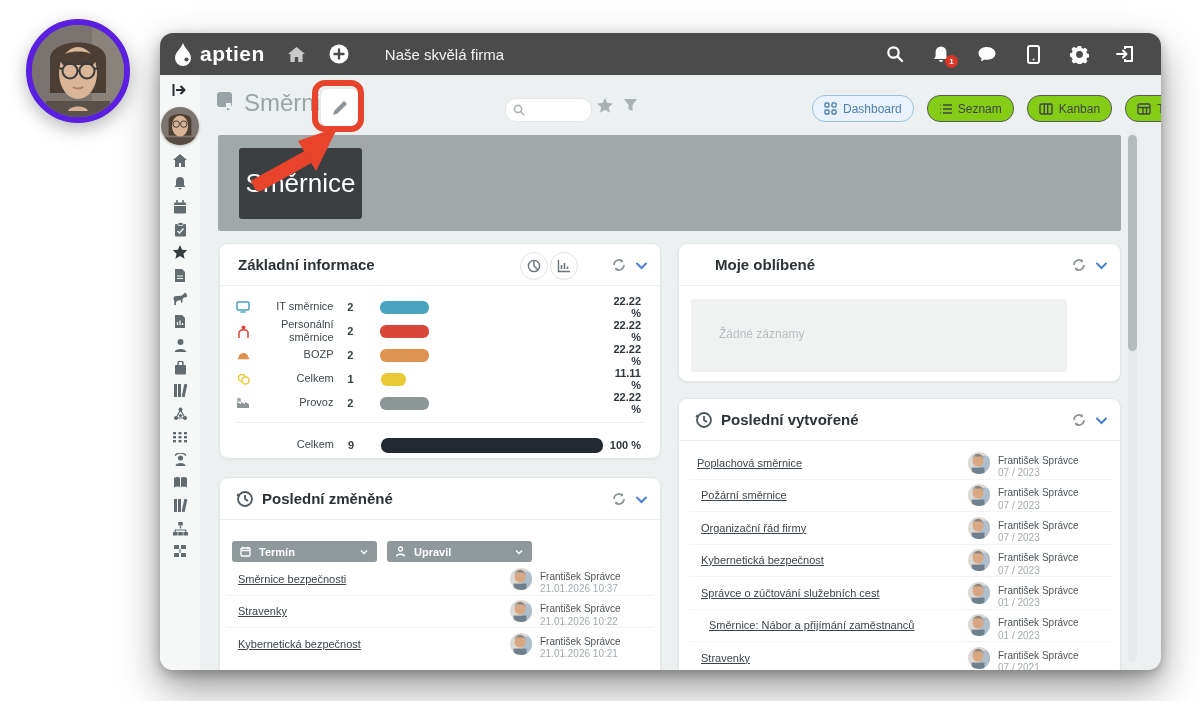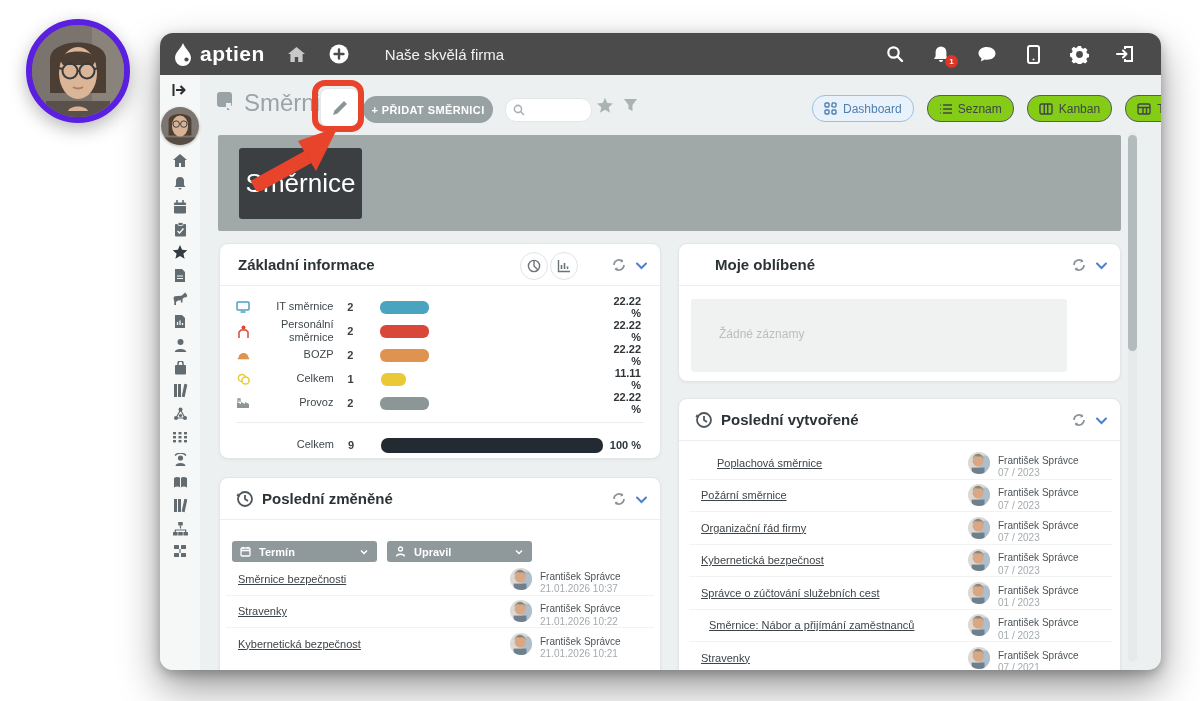--- a/index.html
+++ b/index.html
@@ -319,21 +319,20 @@
         <svg width="18" height="18" viewBox="0 0 18 18">
             <path d="M2 16l1.5-4.5L13 2l3 3-9.5 9.5z" fill="#8a9396"></path>
           </svg>
       </div>
       <div class="abs hl-box"></div>
       <svg class="abs arrow-annot" viewBox="0 0 100 68">
         <path d="M8 64L62 34" stroke="#e8432b" stroke-width="14"></path>
         <polygon points="92,4 52,18 70,48" fill="#e8432b"></polygon>
       </svg>
 
-      <button class="abs add-btn">+ PŘIDAT SMĚRNICI</button>
 
       <div class="abs search-pill">
         <span style="margin-left:7px;display:flex;">
           <svg width="12" height="12" viewBox="0 0 12 12">
               <circle cx="5" cy="5" r="3.6" fill="none" stroke="#a9b1b3" stroke-width="1.6"></circle>
               <path d="M7.8 7.8L11 11" stroke="#a9b1b3" stroke-width="1.6"></path>
             </svg>
         </span>
         <input value="" style="">
       </div>
@@ -648,21 +647,21 @@
               </svg>
           </span>
           <span class="c-chev">
             <svg width="13" height="13" viewBox="0 0 13 13">
                 <path d="M2 4.5l4.5 4.5L11 4.5" fill="none" stroke="currentColor" stroke-width="2" stroke-linecap="round"></path>
               </svg>
           </span>
         </div>
         <div style="position:absolute;left:10px;top:48px;right:8px;">
           <div class="lrow">
-            <span class="link" style="margin-left:28px;">Poplachová směrnice</span>
+            <span class="link" style="margin-left:8px;">Poplachová směrnice</span>
             <span class="who">
                 <span class="uav">
                   <svg width="22" height="22" viewBox="0 0 24 24">
                     <rect width="24" height="24" fill="#dcd9d4"></rect>
                     <rect x="13" y="4" width="11" height="20" fill="#aebfcb"></rect>
                     <circle cx="11" cy="10" r="6" fill="#d9a783"></circle>
                     <path d="M5 8a6 6 0 0112 0l-2-3H7z" fill="#8d8578"></path>
                     <rect x="4" y="17" width="14" height="7" fill="#6e7f8d"></rect>
                   </svg>
                 </span>

